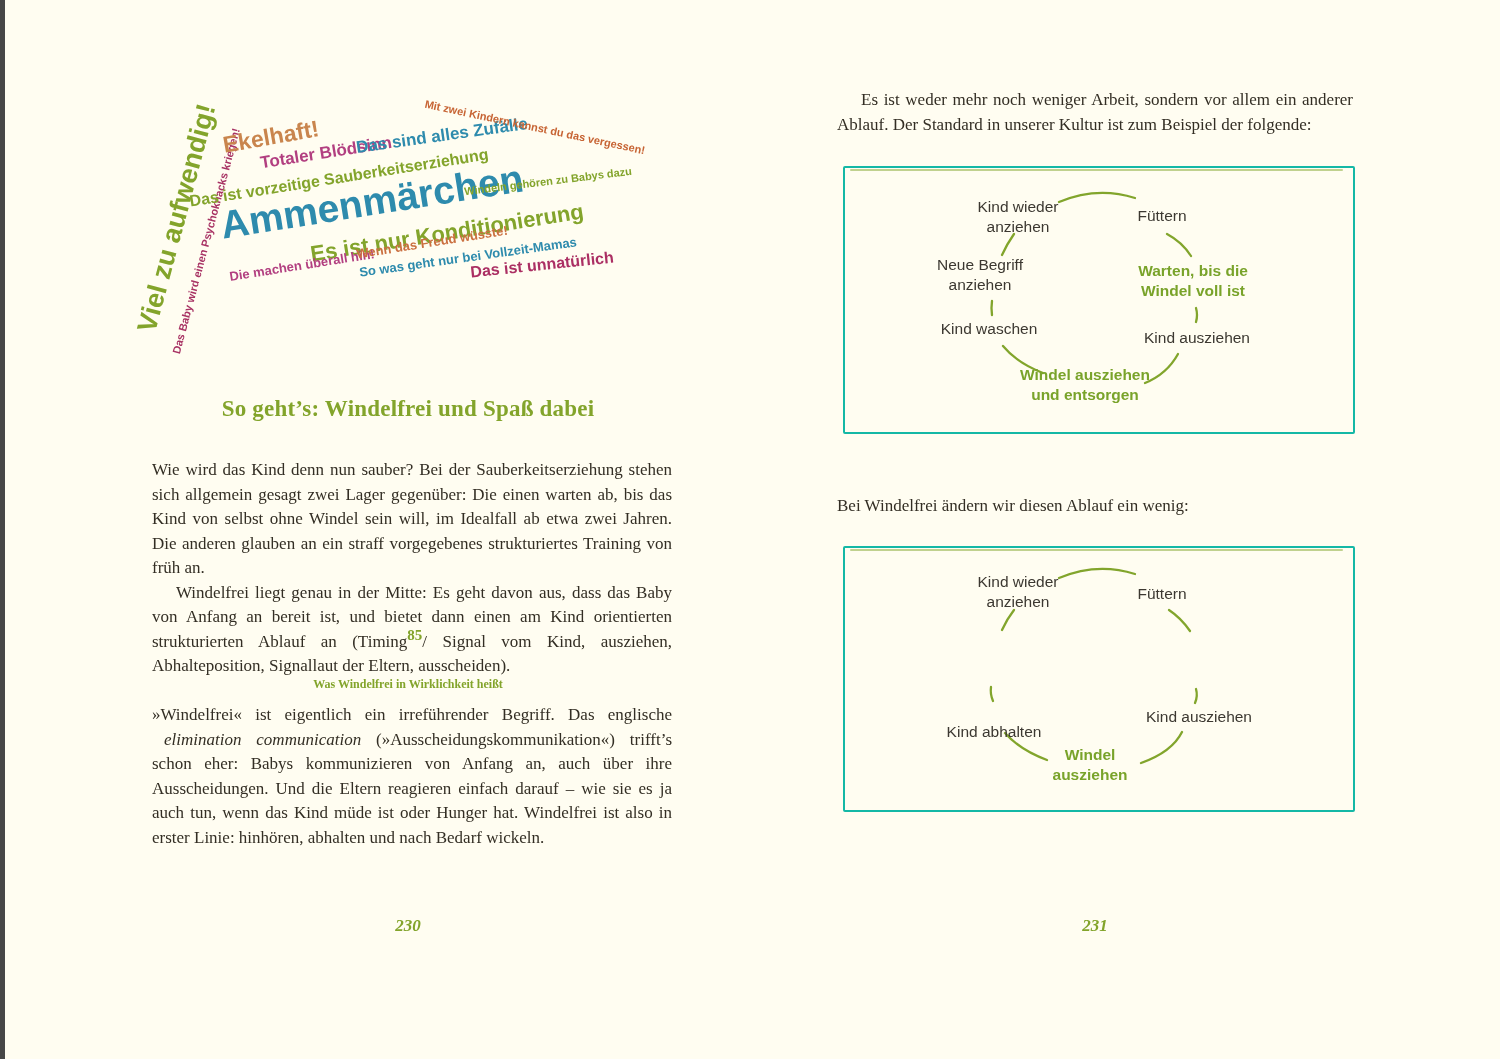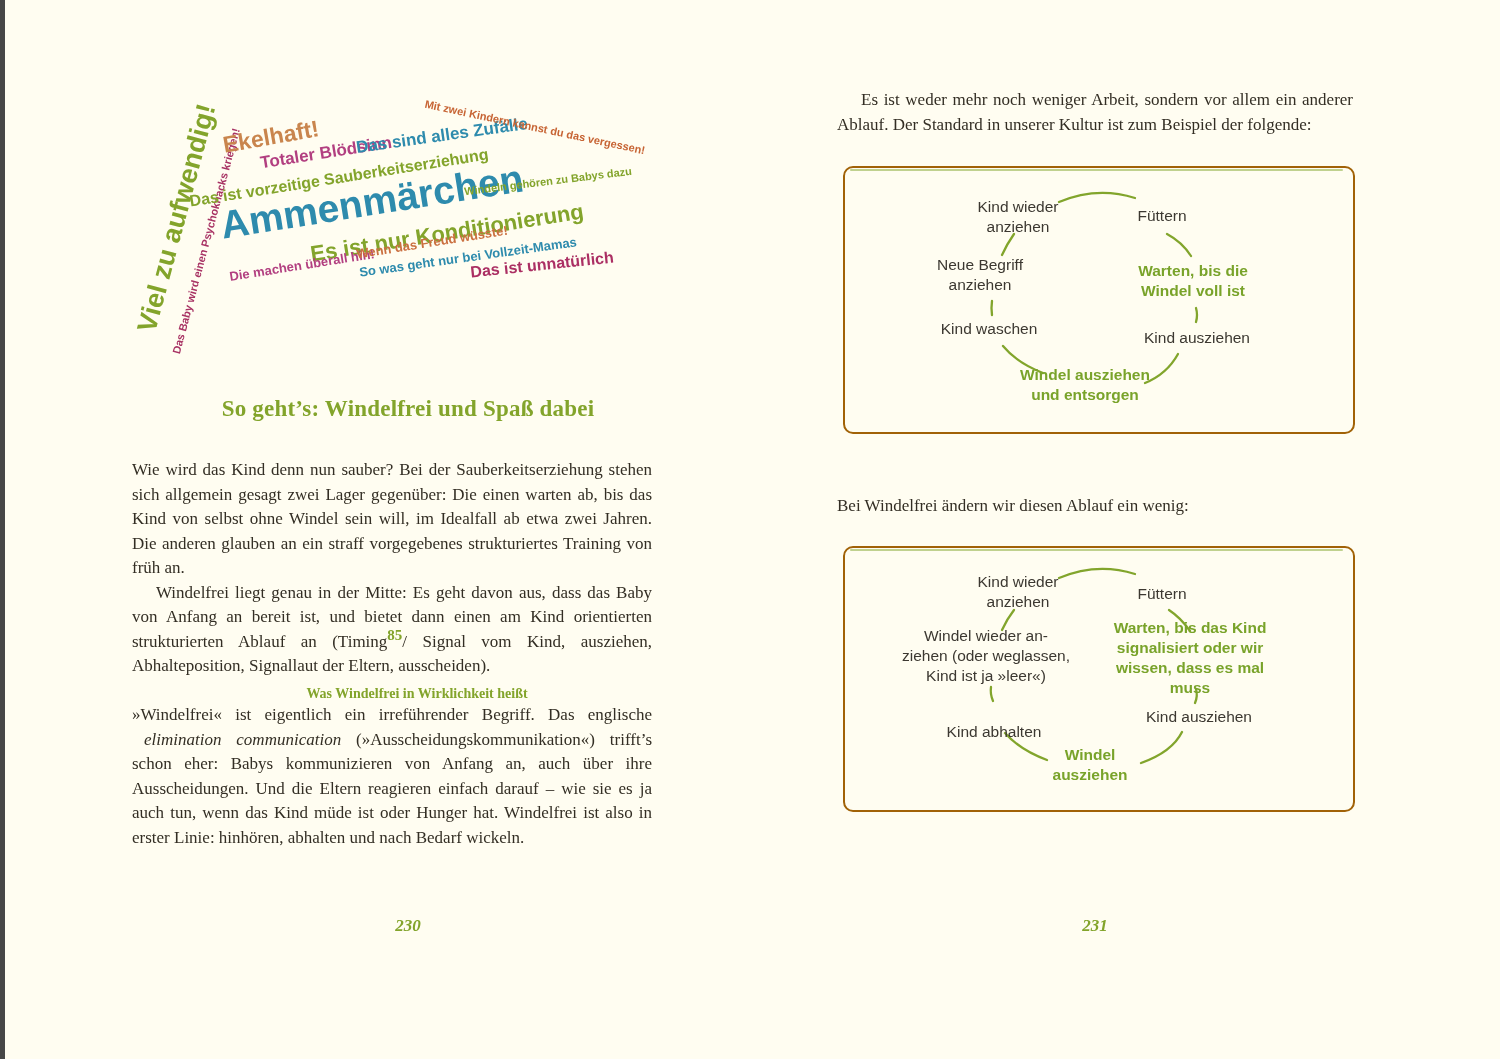--- a/index.html
+++ b/index.html
@@ -22,39 +22,39 @@
   .wc7{left:232px;top:112px;font-size:39px;font-weight:600;color:#2e8bad;transform:translate(-50%,-50%) rotate(-9deg);}
   .wc8{left:408px;top:91px;font-size:11px;color:#83a42b;transform:translate(-50%,-50%) rotate(-7deg);}
   .wc9{left:307px;top:143px;font-size:22px;color:#83a42b;transform:translate(-50%,-50%) rotate(-9deg);}
   .wc10{left:162px;top:175px;font-size:13px;color:#b23f80;transform:translate(-50%,-50%) rotate(-9deg);}
   .wc11{left:292px;top:152px;font-size:13px;color:#cb7040;transform:translate(-50%,-50%) rotate(-9deg);}
   .wc12{left:328px;top:167px;font-size:13px;color:#2e8bad;transform:translate(-50%,-50%) rotate(-8deg);}
   .wc13{left:402px;top:175px;font-size:16px;color:#ab2f63;transform:translate(-50%,-50%) rotate(-6deg);}
 
   .heading{position:absolute;left:148px;top:396px;width:520px;margin:0;
     text-align:center;color:#83a42b;font-size:23px;font-weight:600;letter-spacing:.2px;}
-  .textcol{position:absolute;left:132px;width:520px;font-size:17px;line-height:24.5px;
+  .textcol{position:absolute;left:152px;width:520px;font-size:17px;line-height:24.5px;
     text-align:justify;}
   .para{margin:0;}
   .indent{text-indent:24px;}
   .tb1{top:458px;}
-  .subheading{position:absolute;left:148px;top:677px;width:520px;margin:9px;
-    text-align:center;color:#83a42b;font-size:14px;font-weight:600;}
+  .subheading{position:absolute;left:148px;top:677px;width:520px;margin:0;
+    text-align:center;color:#83a42b;font-size:12px;font-weight:600;}
   .tb3{top:703px;}
   .fnref{color:#83a42b;font-size:15px;font-weight:700;line-height:0;}
   em{font-style:italic;margin-left:12px;}
   .pageno{position:absolute;top:916px;text-align:center;color:#83a42b;
     font-style:italic;font-size:17px;font-weight:700;}
   .pageno.left-no{left:148px;width:520px;}
   .pageno.right-no{left:837px;width:516px;}
 
   
   .intro{left:837px;width:516px;top:88px;}
   .transition{left:837px;width:516px;top:494px;}
-  .diagram{position:absolute;border:2px solid #a16207;border-radius:10px;}
+  .diagram{position:absolute;border:2px solid #14b8a6;border-radius:2px;}
   .diagram::before{content:"";position:absolute;left:5px;right:10px;top:1px;height:2px;
     background:rgba(130,165,44,.5);border-radius:2px;}
   .d1{left:843px;top:166px;width:508px;height:264px;}
   .d2{left:843px;top:546px;width:508px;height:262px;}
   .diagram svg{position:absolute;left:0;top:0;width:100%;height:100%;}
   .arc{fill:none;stroke:#82a52c;stroke-width:2.3;stroke-linecap:round;}
   .node{position:absolute;transform:translate(-50%,-50%);
     font-family:"Liberation Sans",sans-serif;font-size:15.5px;line-height:20px;
     text-align:center;white-space:pre-line;color:#3c3831;}
   .node.green{color:#79a32a;font-weight:700;}
@@ -138,26 +138,20 @@
       <path class="arc" d="M 324 62 Q 336 70 345 83"></path>
       <path class="arc" d="M 351 141 Q 353 148 350 155"></path>
       <path class="arc" d="M 337 184 Q 327 204 296 215"></path>
       <path class="arc" d="M 160 185 Q 175 202 202 212"></path>
       <path class="arc" d="M 146 139 Q 145 146 148 153"></path>
       <path class="arc" d="M 169 62 Q 162 71 157 82"></path>
     </svg>
     <div class="node d2n0">Kind wieder
 anziehen</div>
     <div class="node d2n1">Füttern</div>
-    <div class="node green d2n2">Warten, bis das Kind
-signalisiert oder wir
-wissen, dass es mal muss</div>
     <div class="node d2n3">Kind ausziehen</div>
     <div class="node green d2n4">Windel
 ausziehen</div>
     <div class="node d2n5">Kind abhalten</div>
-    <div class="node d2n6">Windel wieder an-
-ziehen (oder weglassen,
-Kind ist ja »leer«)</div>
   </div>
 
   <div class="pageno right-no">231</div>
 </section>
 
 </body></html>

